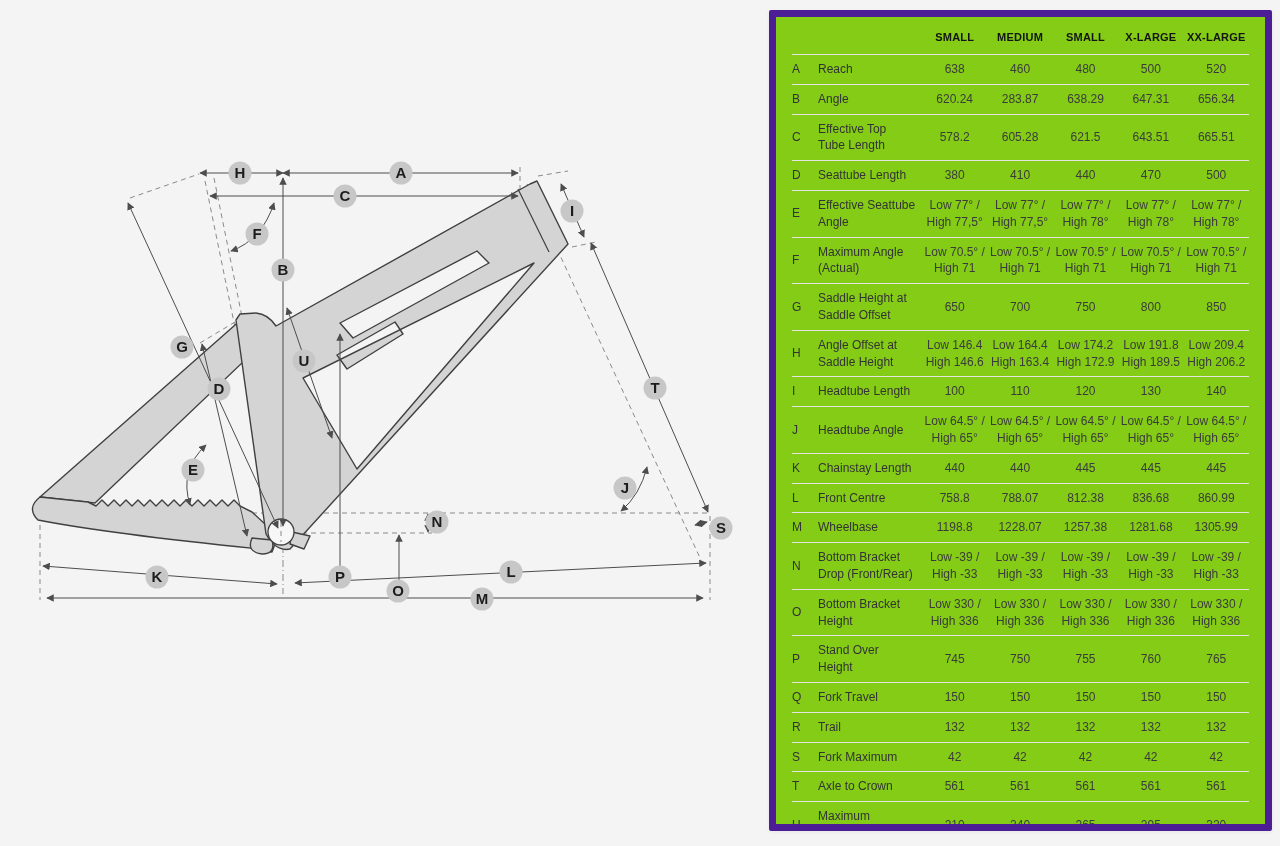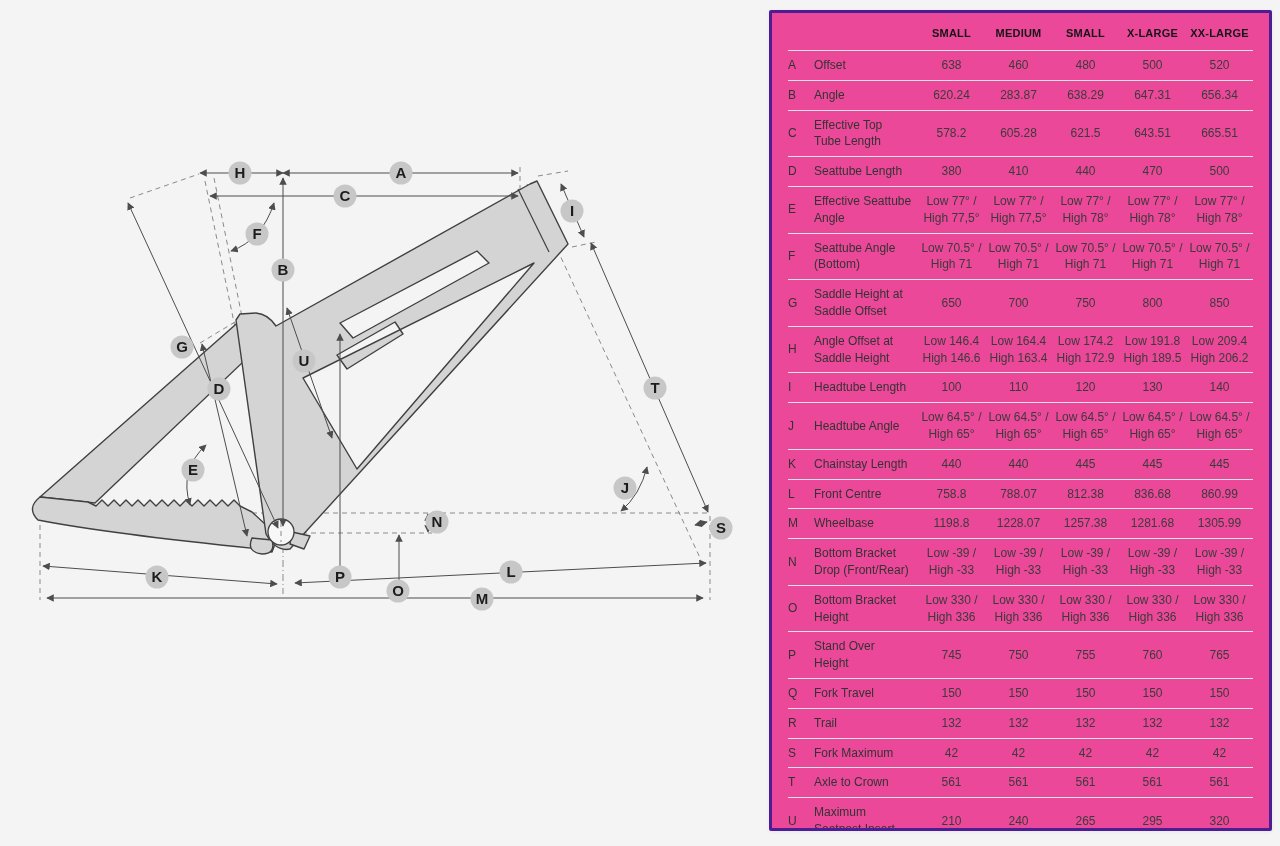--- a/index.html
+++ b/index.html
@@ -15,21 +15,21 @@
   .dash{stroke:#8a8a8a;stroke-width:1;fill:none;stroke-dasharray:5 4;}
   .dashdot{stroke:#8a8a8a;stroke-width:1;fill:none;stroke-dasharray:7 3 1 3;}
   .frame{fill:#d4d4d4;stroke:#404040;stroke-width:1.4;stroke-linejoin:round;}
   .frameline{fill:none;stroke:#404040;stroke-width:1.2;}
   .bbcircle{fill:#f7f7f7;stroke:#404040;stroke-width:1.3;}
   .lblc{fill:#c7c7c7;}
   .lblt{font:bold 15px "Liberation Sans",sans-serif;fill:#1c1c1c;text-anchor:middle;}
   
   #geo-card{
     position:absolute;left:769px;top:10px;width:503px;height:821px;
-    background:#ec4899;border:3px solid #4c1d95;border-radius:2px;
+    background:#84cc16;border:7px solid #4c1d95;border-radius:2px;
     box-shadow:0 1px 4px rgba(0,0,0,.06);
     box-sizing:border-box;padding:2px 16px;overflow:hidden;
   }
   table{border-collapse:collapse;width:100%;table-layout:fixed;}
   th,td{border-bottom:1px solid #e4e4e4;vertical-align:middle;}
   thead th{
     font-size:11px;font-weight:bold;color:#141414;letter-spacing:.02em;
     text-align:center;padding:12px 0 11px;
   }
   thead th.c-letter,thead th.c-name{text-align:left;}
@@ -174,21 +174,21 @@
       <th>SMALL</th>
           <th>MEDIUM</th>
           <th>SMALL</th>
           <th>X-LARGE</th>
           <th>XX-LARGE</th>
         </tr>
     </thead>
     <tbody id="geo-body">
   <tr>
     <td class="letter">A</td>
-    <td class="name">Offset</td>
+    <td class="name">Reach</td>
     <td class="val">638</td>
     <td class="val">460</td>
     <td class="val">480</td>
     <td class="val">500</td>
     <td class="val">520</td>
   </tr>
 
   <tr>
     <td class="letter">B</td>
     <td class="name">Angle</td>
@@ -229,21 +229,21 @@
     <td class="val">Low 77° /
 High 78°</td>
     <td class="val">Low 77° /
 High 78°</td>
     <td class="val">Low 77° /
 High 78°</td>
   </tr>
 
   <tr>
     <td class="letter">F</td>
-    <td class="name">Seattube Angle (Bottom)</td>
+    <td class="name">Maximum Angle (Actual)</td>
     <td class="val">Low 70.5° /
 High 71</td>
     <td class="val">Low 70.5° /
 High 71</td>
     <td class="val">Low 70.5° /
 High 71</td>
     <td class="val">Low 70.5° /
 High 71</td>
     <td class="val">Low 70.5° /
 High 71</td>

